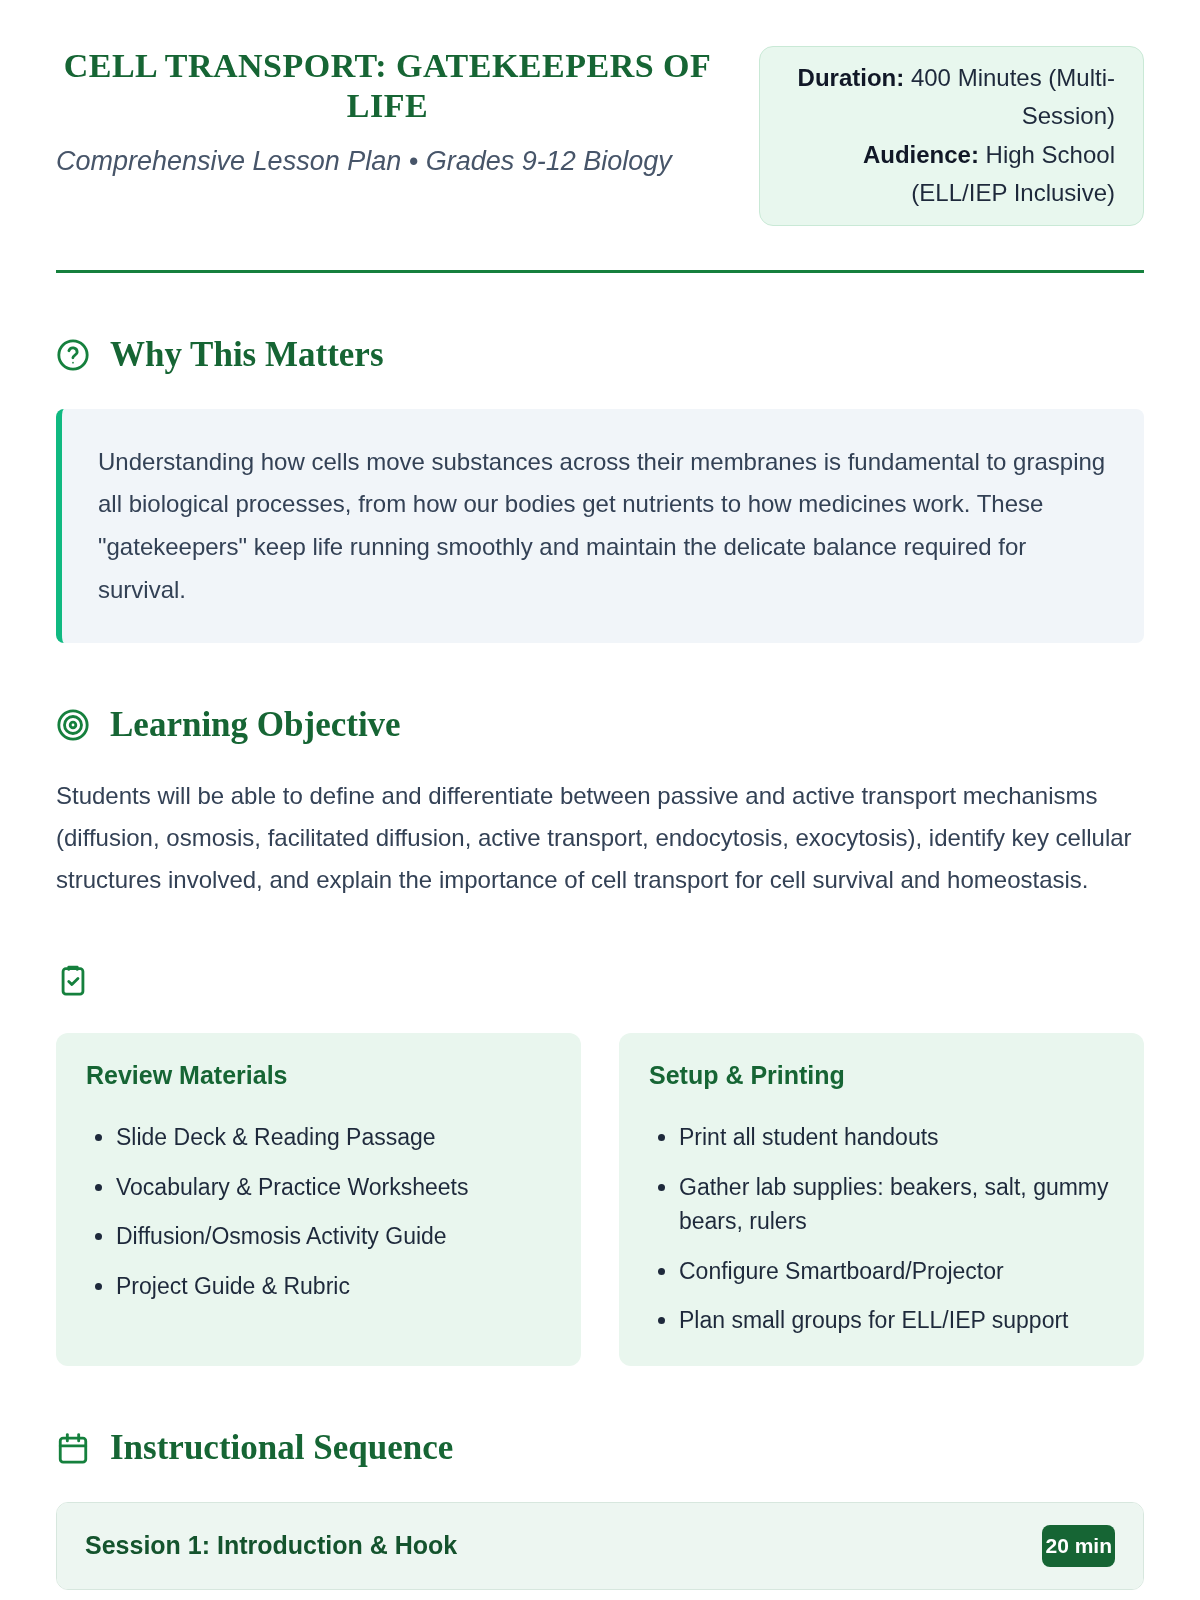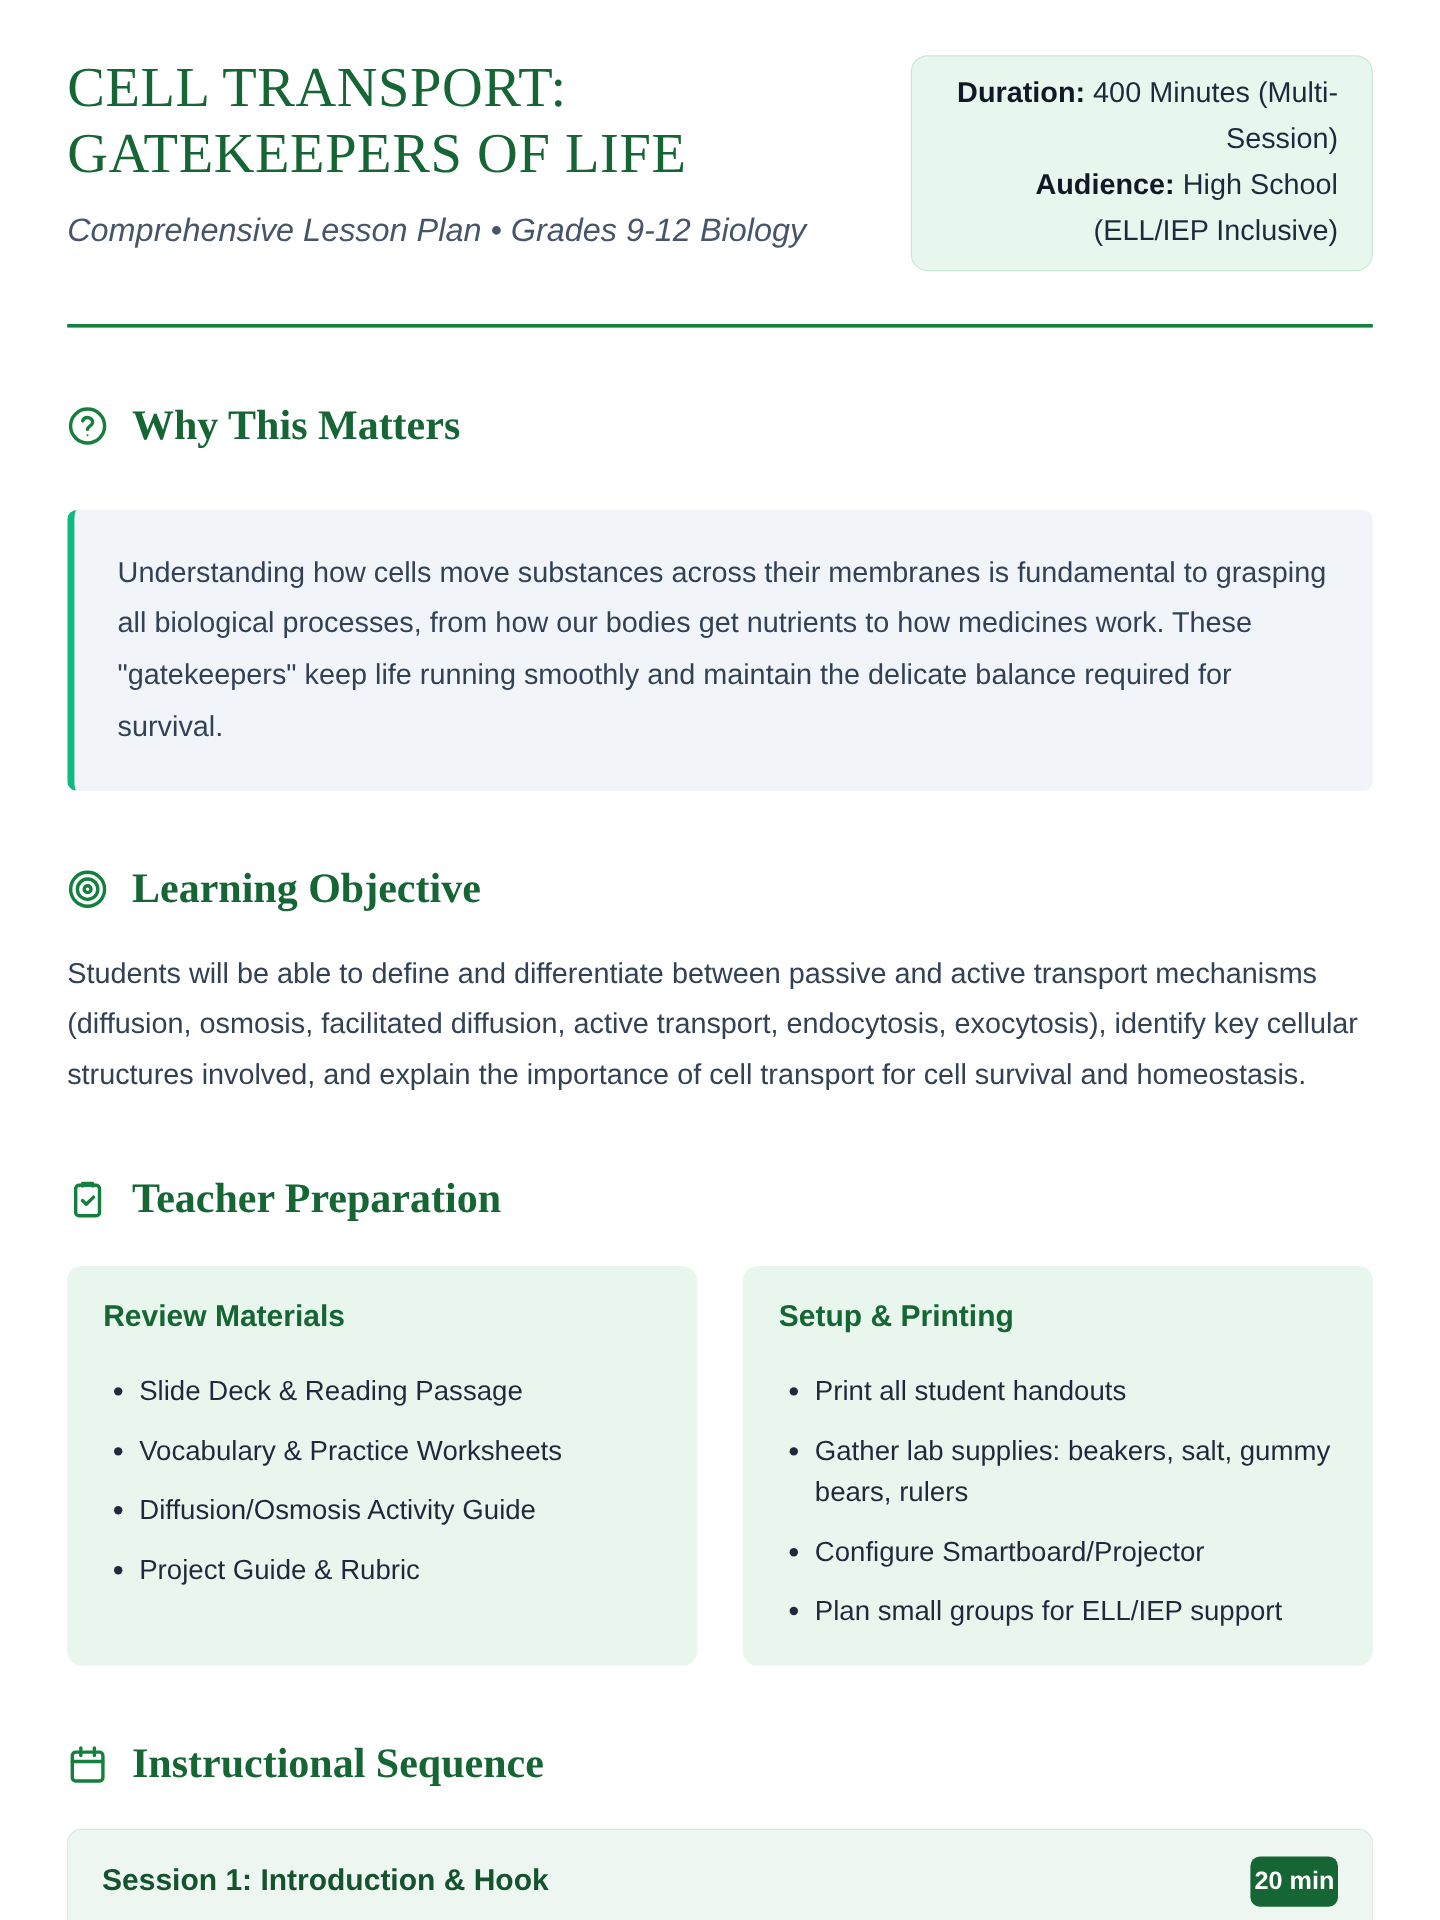--- a/index.html
+++ b/index.html
@@ -11,25 +11,26 @@
     font-family: "Liberation Sans", sans-serif;
     color: #334155;
   }
   .page { padding: 46px 56px 0 56px; }
 
   
   .header { display: flex; justify-content: space-between; align-items: flex-start; gap: 40px; }
   .header-left { flex: 1 1 auto; min-width: 0; }
   .title {
     font-family: "Liberation Serif", "DejaVu Serif", serif;
-    font-weight: 400;
-    font-size: 47px;
+    font-weight: 700;
+    font-size: 34px;
     line-height: 1.18;
     letter-spacing: 0.5px;
     color: #166534;
+    text-align: center;
   }
   .subtitle {
     margin-top: 16px;
     font-size: 27px;
     font-style: italic;
     color: #475569;
     line-height: 1.45;
     max-width: 620px;
   }
   .meta-card {
@@ -62,21 +63,21 @@
     font-family: "Liberation Serif", "DejaVu Serif", serif;
     font-weight: 700;
     font-size: 35px;
     color: #166534;
   }
   .icon { width: 34px; height: 34px; color: #15803d; flex: 0 0 auto; display: inline-flex; }
   .icon svg { width: 100%; height: 100%; }
 
   
   .quote {
-    margin-top: 50px;
+    margin-top: 34px;
     background: #f1f5f9;
     border-left: 6px solid #10b981;
     border-radius: 8px;
     padding: 32px 36px;
     font-size: 24px;
     line-height: 1.78;
     color: #334155;
   }
 
   
@@ -199,21 +200,20 @@
 
   <section>
     <h2 class="section-heading">
       <span class="icon">
         <svg viewBox="0 0 24 24" fill="none" stroke="currentColor" stroke-width="2" stroke-linecap="round" stroke-linejoin="round">
           <rect x="5" y="4" width="14" height="18" rx="2"></rect>
           <path d="M9 4.5V3h6v1.5"></path>
           <path d="M9 13l2.2 2.2L15.5 11"></path>
         </svg>
       </span>
-      <span>Teacher Preparation</span>
     </h2>
 
     <div class="prep-grid">
       <div class="prep-card">
         <h3 class="prep-card-title">Review Materials</h3>
         <ul class="prep-list">
           <li>Slide Deck &amp; Reading Passage</li>
           <li>Vocabulary &amp; Practice Worksheets</li>
           <li>Diffusion/Osmosis Activity Guide</li>
           <li>Project Guide &amp; Rubric</li>

